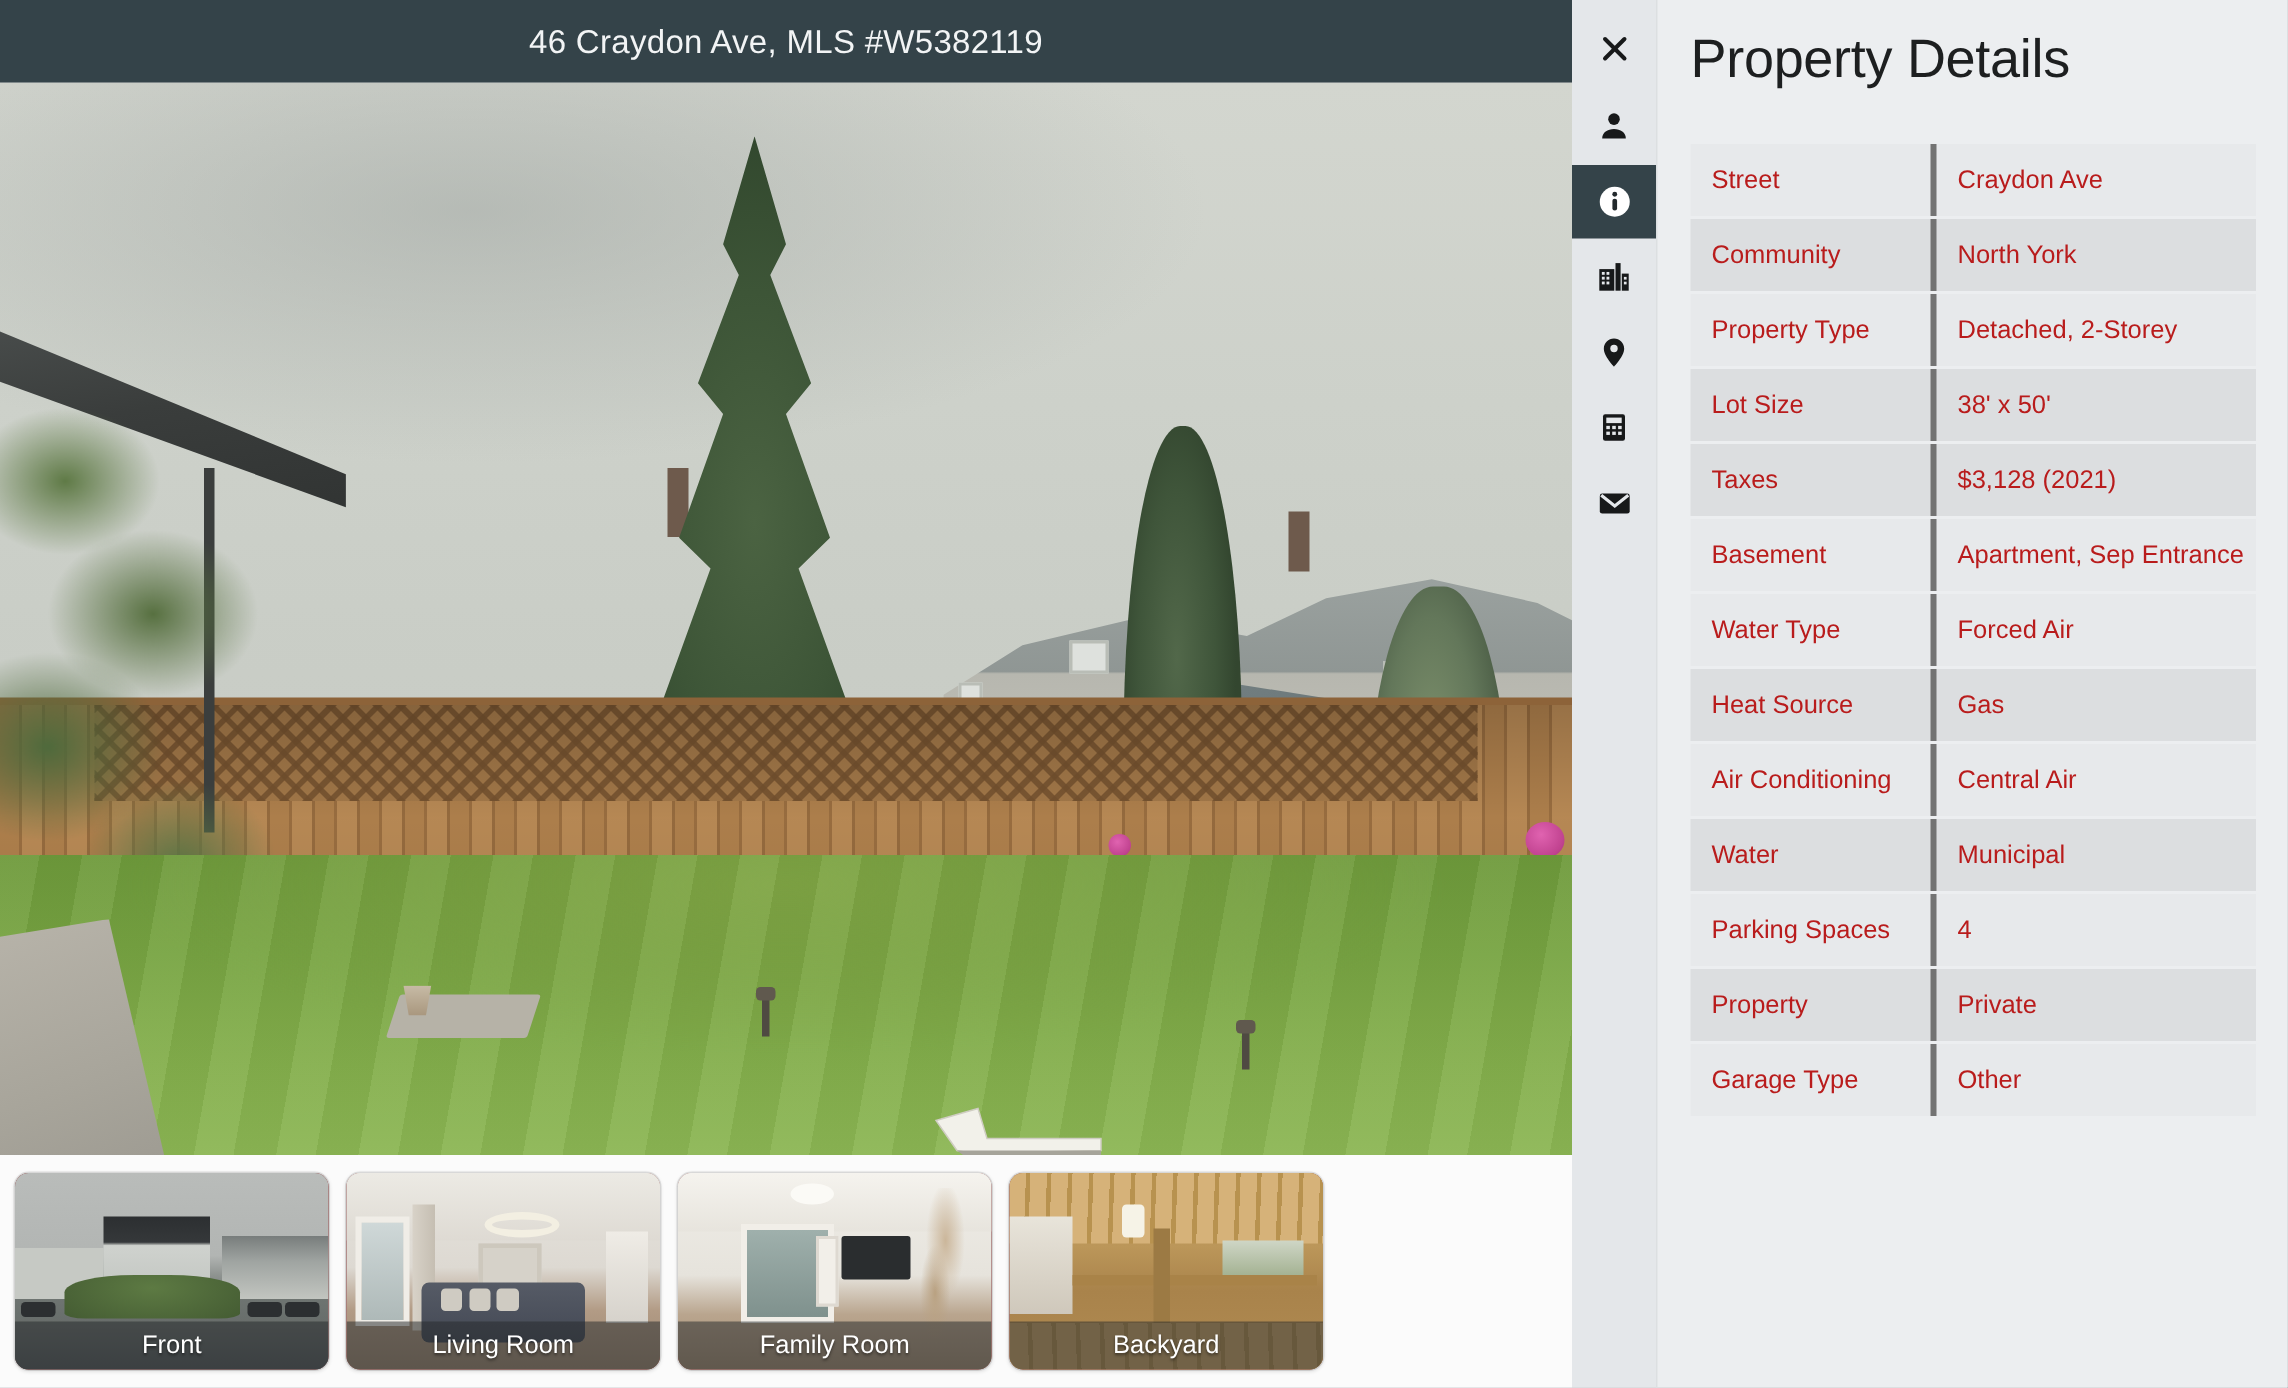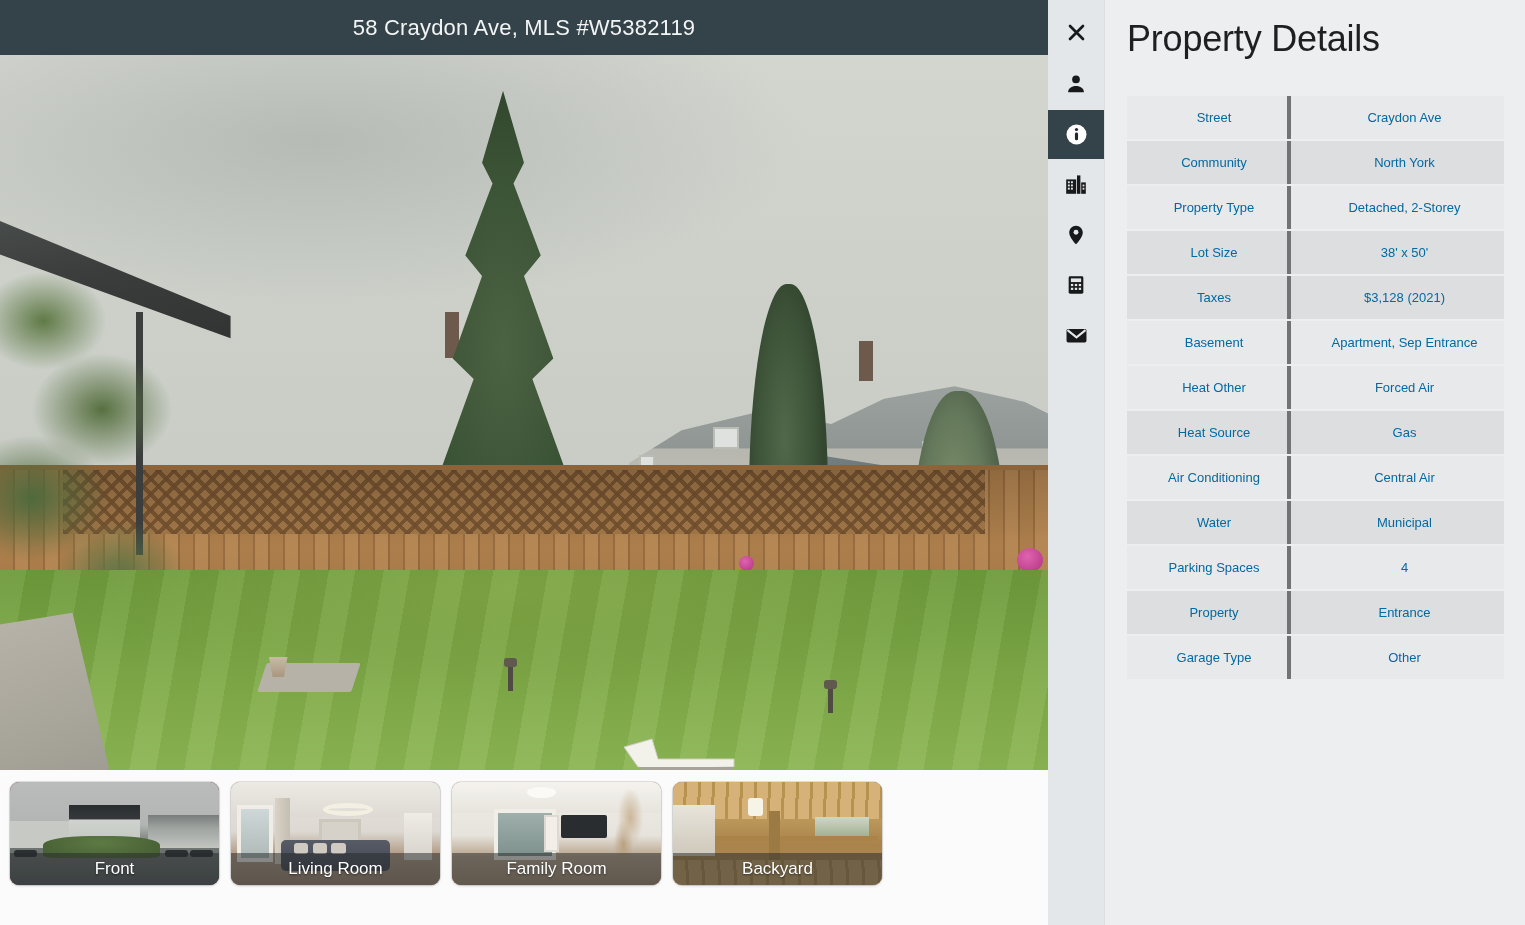--- a/index.html
+++ b/index.html
@@ -275,21 +275,21 @@
     z-index: 35;
     overflow: hidden;
     padding: 12px 0 0 10px;
     display: flex;
     gap: 12px;
   }
   .thumb {
     position: relative;
     flex: 0 0 auto;
     width: 209px;
-    height: 103px;
+    height: 131px;
     border-radius: 9px;
     overflow: hidden;
     background: #7f1d1d;
     box-shadow: 0 0 0 1px rgba(0,0,0,0.10), 0 1px 3px rgba(0,0,0,0.16);
     cursor: pointer;
   }
   .thumb-label {
     position: absolute;
     left: 0; right: 0; bottom: 0;
     height: 32px;
@@ -413,41 +413,40 @@
     padding: 4px 0 0 22px;
     letter-spacing: -0.2px;
   }
   .details-table {
     margin: 34px 22px 0 22px;
     width: 377px;
     border-collapse: separate;
     border-spacing: 0 2px;
   }
   .details-table tr td {
-    font-size: 13px;
-    color: #0369a1;
+    font-size: 17px;
+    color: #b91c1c;
     padding: 14px 0 14px 14px;
     vertical-align: middle;
     white-space: nowrap;
-    text-align: center;
   }
   .details-table tr td.k { width: 160px; }
   .details-table tr td.v { border-left: 4px solid #737373; }
   .details-table tr.odd td { background: #e7e9eb; }
   .details-table tr.even td { background: #dcdee0; }
 </style>
 </head>
 <body>
 
 <div class="viewer-root">
 
   <div class="pano-column">
 
     <div class="pano-header">
-      <span class="pano-title">58 Craydon Ave, MLS #W5382119</span>
+      <span class="pano-title">46 Craydon Ave, MLS #W5382119</span>
     </div>
 
     <div class="pano-stage">
       <div class="sky"></div>
       <div class="treeline"></div>
 
       <div class="house-row"></div>
       <div class="chimney c1"></div>
       <div class="chimney c2"></div>
       <div class="shed-roof"></div>
@@ -651,42 +650,42 @@
           </tr>
           <tr class="even">
             <td class="k">Taxes</td>
             <td class="v">$3,128 (2021)</td>
           </tr>
           <tr class="odd">
             <td class="k">Basement</td>
             <td class="v">Apartment, Sep Entrance</td>
           </tr>
           <tr class="odd">
-            <td class="k">Heat Other</td>
+            <td class="k">Water Type</td>
             <td class="v">Forced Air</td>
           </tr>
           <tr class="even">
             <td class="k">Heat Source</td>
             <td class="v">Gas</td>
           </tr>
           <tr class="odd">
             <td class="k">Air Conditioning</td>
             <td class="v">Central Air</td>
           </tr>
           <tr class="even">
             <td class="k">Water</td>
             <td class="v">Municipal</td>
           </tr>
           <tr class="odd">
             <td class="k">Parking Spaces</td>
             <td class="v">4</td>
           </tr>
           <tr class="even">
             <td class="k">Property</td>
-            <td class="v">Entrance</td>
+            <td class="v">Private</td>
           </tr>
           <tr class="odd">
             <td class="k">Garage Type</td>
             <td class="v">Other</td>
           </tr>
         </tbody>
     </table>
   </div>
 
 </div>

